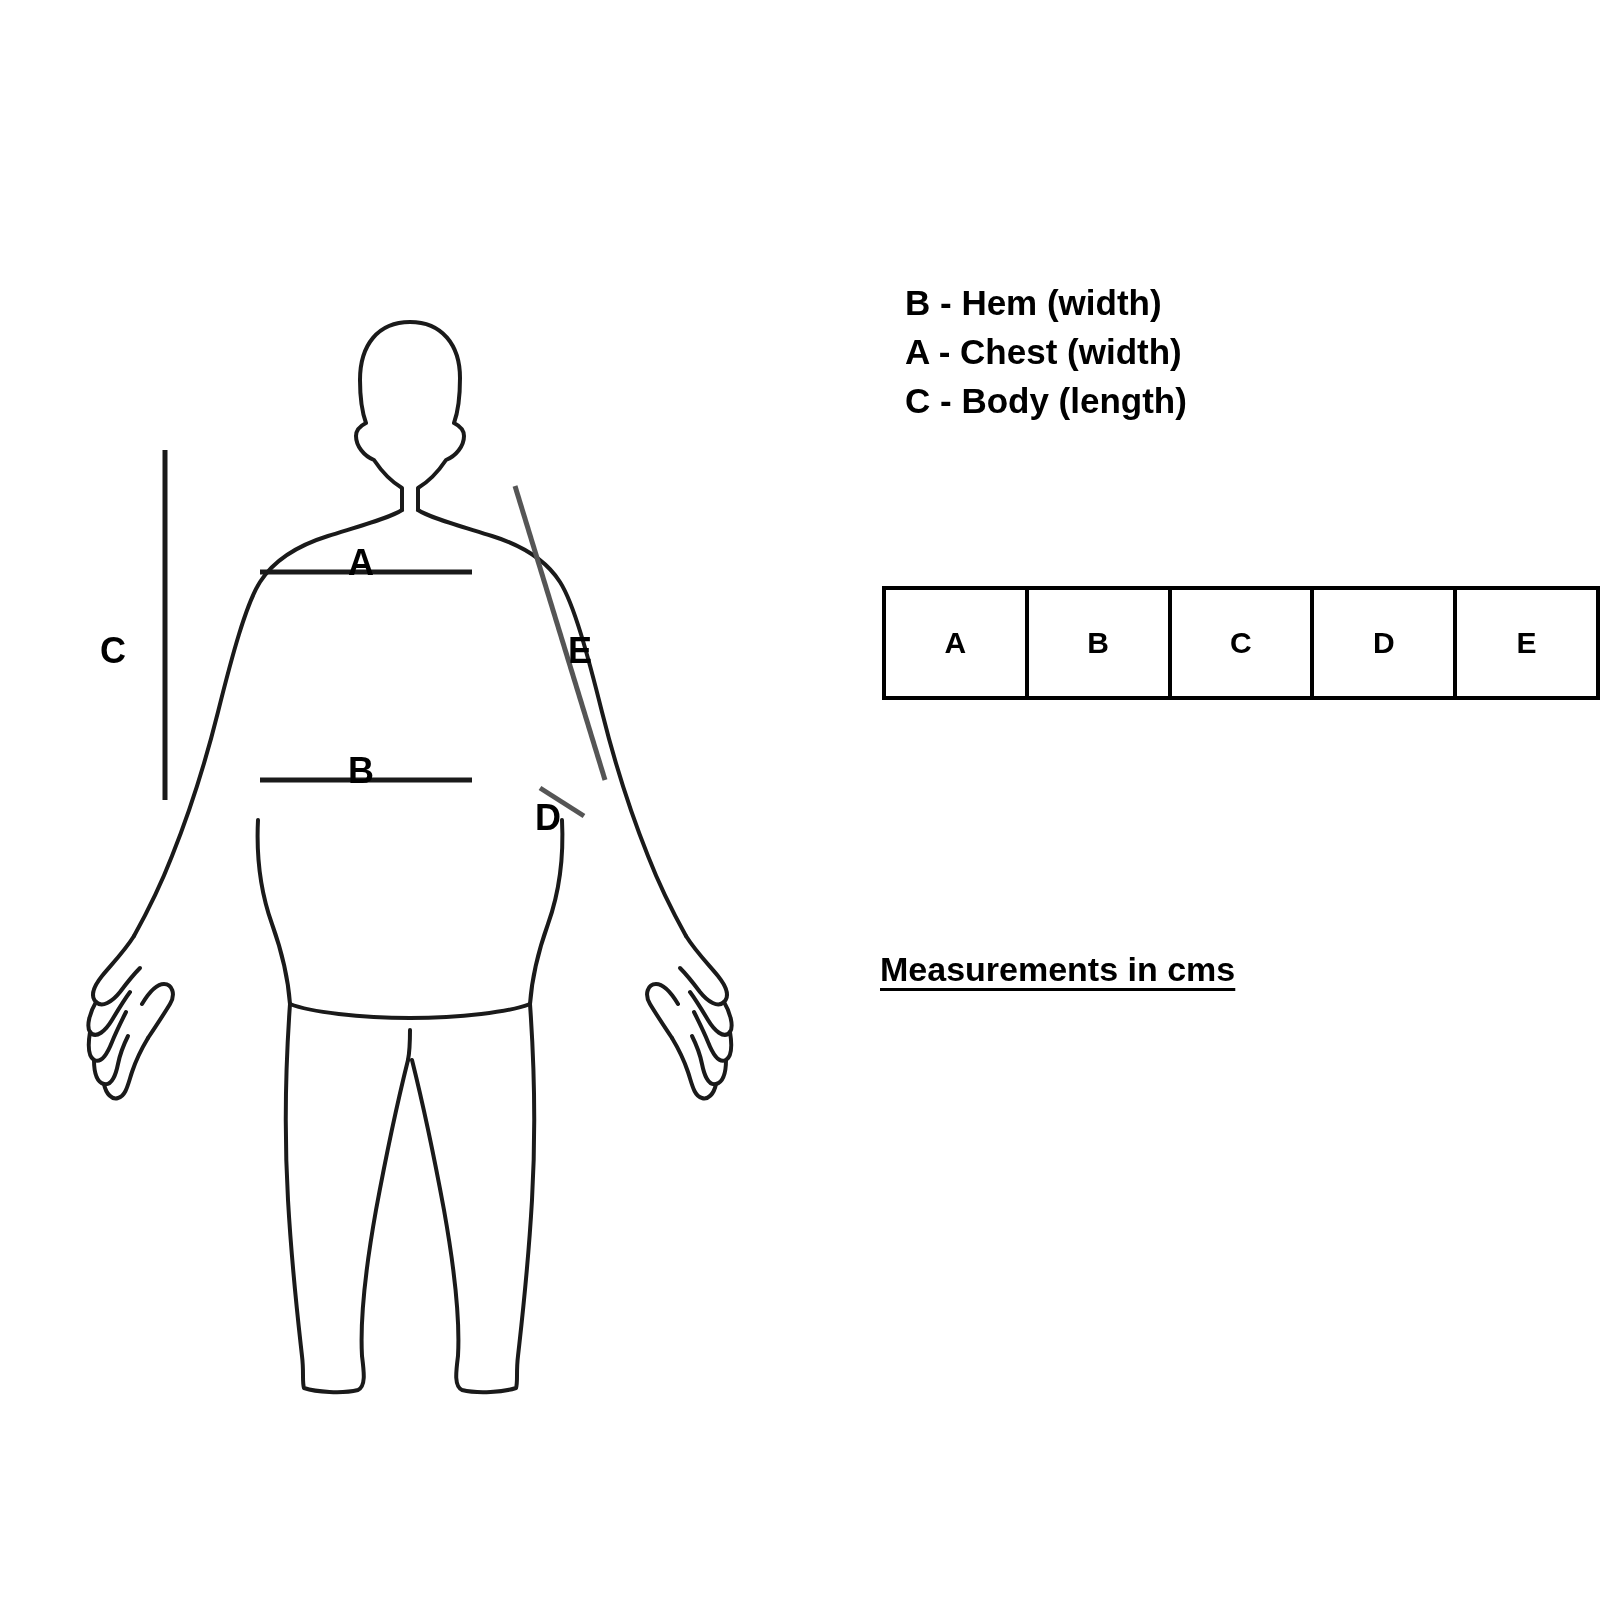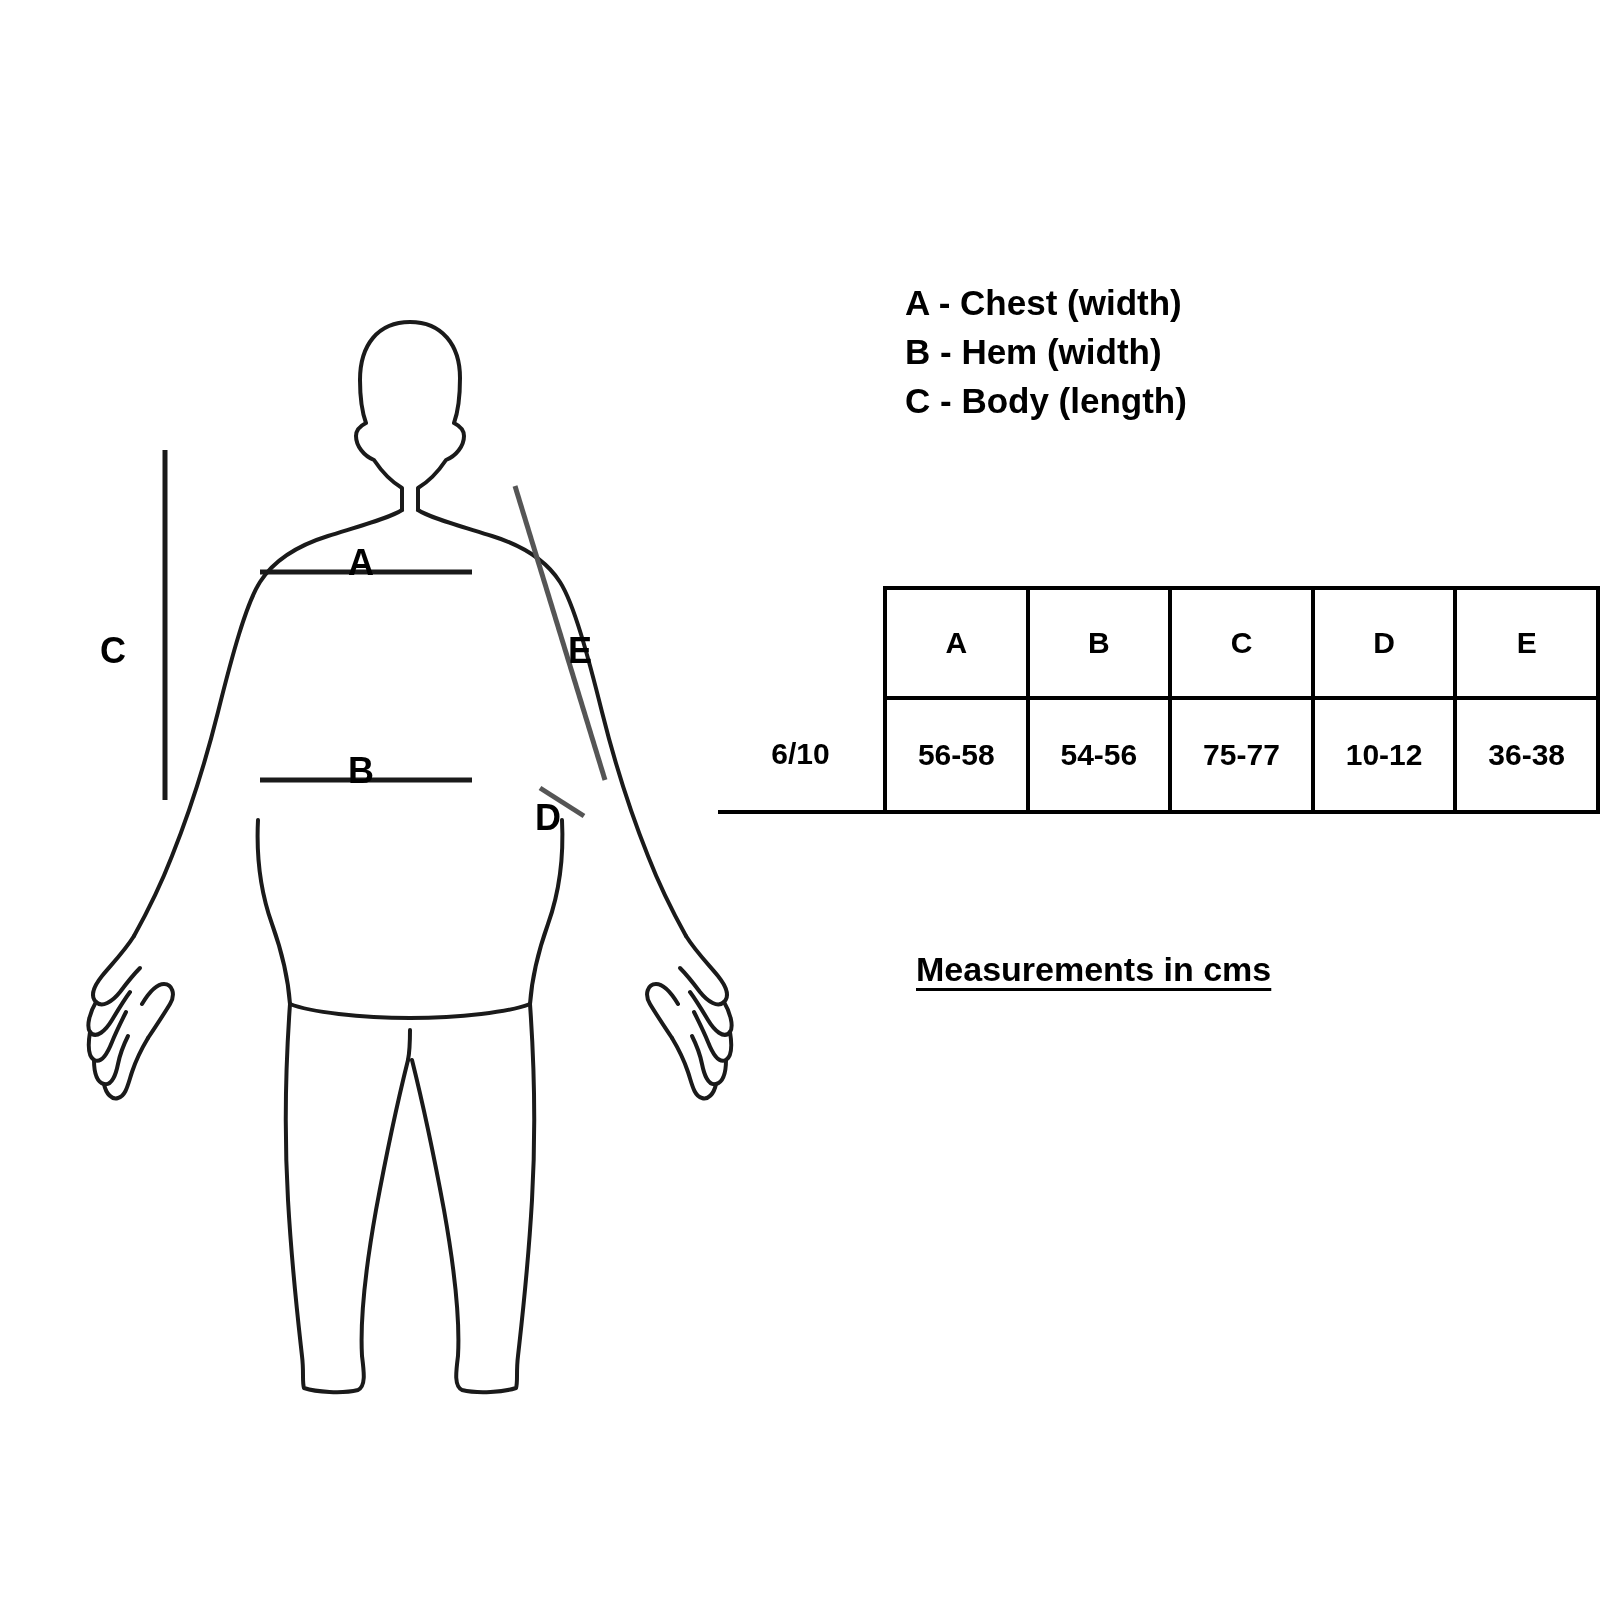--- a/index.html
+++ b/index.html
@@ -71,21 +71,20 @@
   }
 
   #units-note {
     position: absolute;
     left: 880px;
     top: 950px;
     font-size: 34px;
     font-weight: bold;
     text-decoration: underline;
     text-underline-offset: 7px;
-    margin-left: 36px;
   }
 </style>
 </head>
 <body>
 
 <div id="diagram-figure">
   <svg viewBox="0 0 700 1140" width="700" height="1140">
     <g fill="none" stroke="#1a1a1a" stroke-width="4" stroke-linecap="round" stroke-linejoin="round">
 
       <path d="M300 120 C300 85 318 62 350 62 C382 62 400 85 400 118
@@ -180,41 +179,33 @@
   </svg>
 
   <div style="position:absolute; left:40px; top:370px; font-size:36px; font-weight:bold;">C</div>
   <div style="position:absolute; left:288px; top:282px; font-size:36px; font-weight:bold;">A</div>
   <div style="position:absolute; left:288px; top:490px; font-size:36px; font-weight:bold;">B</div>
   <div style="position:absolute; left:475px; top:537px; font-size:36px; font-weight:bold;">D</div>
   <div style="position:absolute; left:508px; top:370px; font-size:36px; font-weight:bold;">E</div>
 </div>
 
 <div id="legend">
+  <div class="legend-line">B - Hem (width)</div>
   <div class="legend-line">A - Chest (width)</div>
-  <div class="legend-line">B - Hem (width)</div>
   <div class="legend-line">C - Body (length)</div>
 </div>
 
 <div id="size-table-wrap">
   <table class="size-table">
     <tbody>
         <tr class="header-row">
       <td class="sizecol"></td>
       <td class="datacol">A</td>
       <td class="datacol">B</td>
       <td class="datacol">C</td>
       <td class="datacol">D</td>
       <td class="datacol">E</td>
     </tr>
-    <tr>
-      <td class="sizecol">6/10</td>
-      <td class="datacol">56-58</td>
-      <td class="datacol">54-56</td>
-      <td class="datacol">75-77</td>
-      <td class="datacol">10-12</td>
-      <td class="datacol">36-38</td>
-    </tr>
   </tbody>
     </table>
 </div>
 
 <div id="units-note">Measurements in cms</div>
 
 </body></html>

